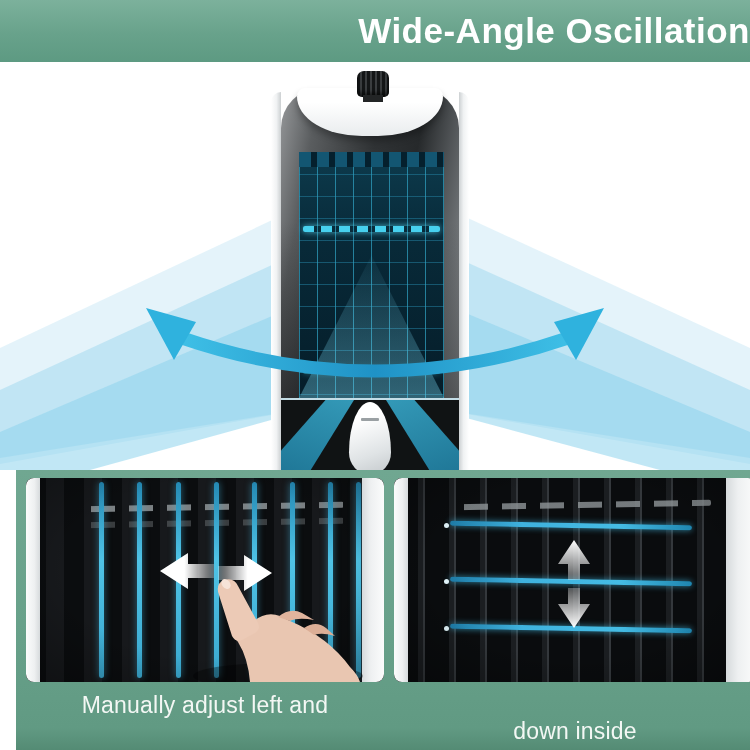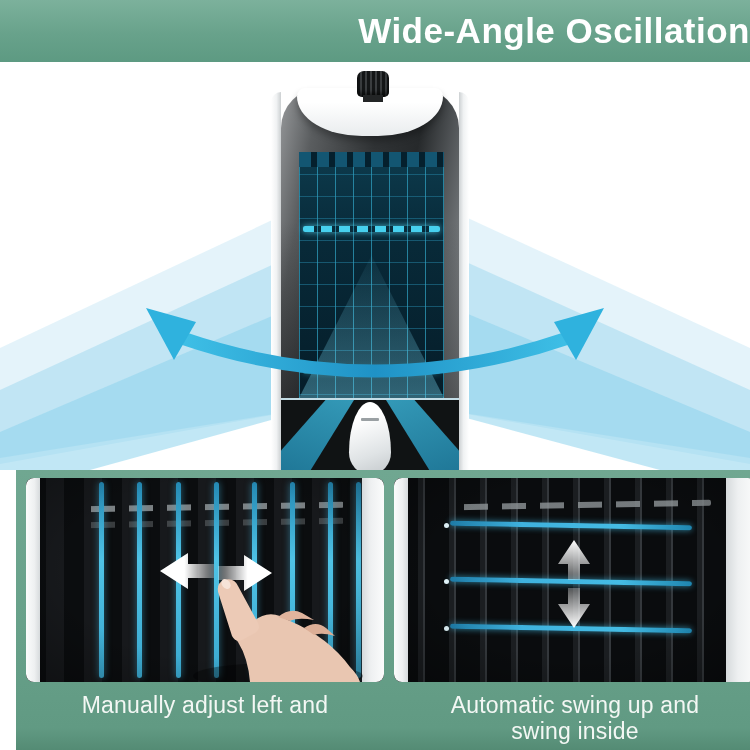--- a/index.html
+++ b/index.html
@@ -216,18 +216,18 @@
         </defs>
         <polygon points="180,62 196,86 186,86 186,102 174,102 174,86 164,86" fill="url(#wu)"></polygon>
         <polygon points="180,150 196,126 186,126 186,110 174,110 174,126 164,126" fill="url(#wd)"></polygon>
       </svg>
     </div>
 
     <div class="caption cap-left">
       <span>Manually adjust left and</span><br>
     </div>
     <div class="caption cap-right">
-      <span>Automatic swing up and</span><br>
-      <span>swing inside</span>
+      <br>
+      <span>down inside</span>
     </div>
   </div>
 
 </div>
 
 </body></html>

